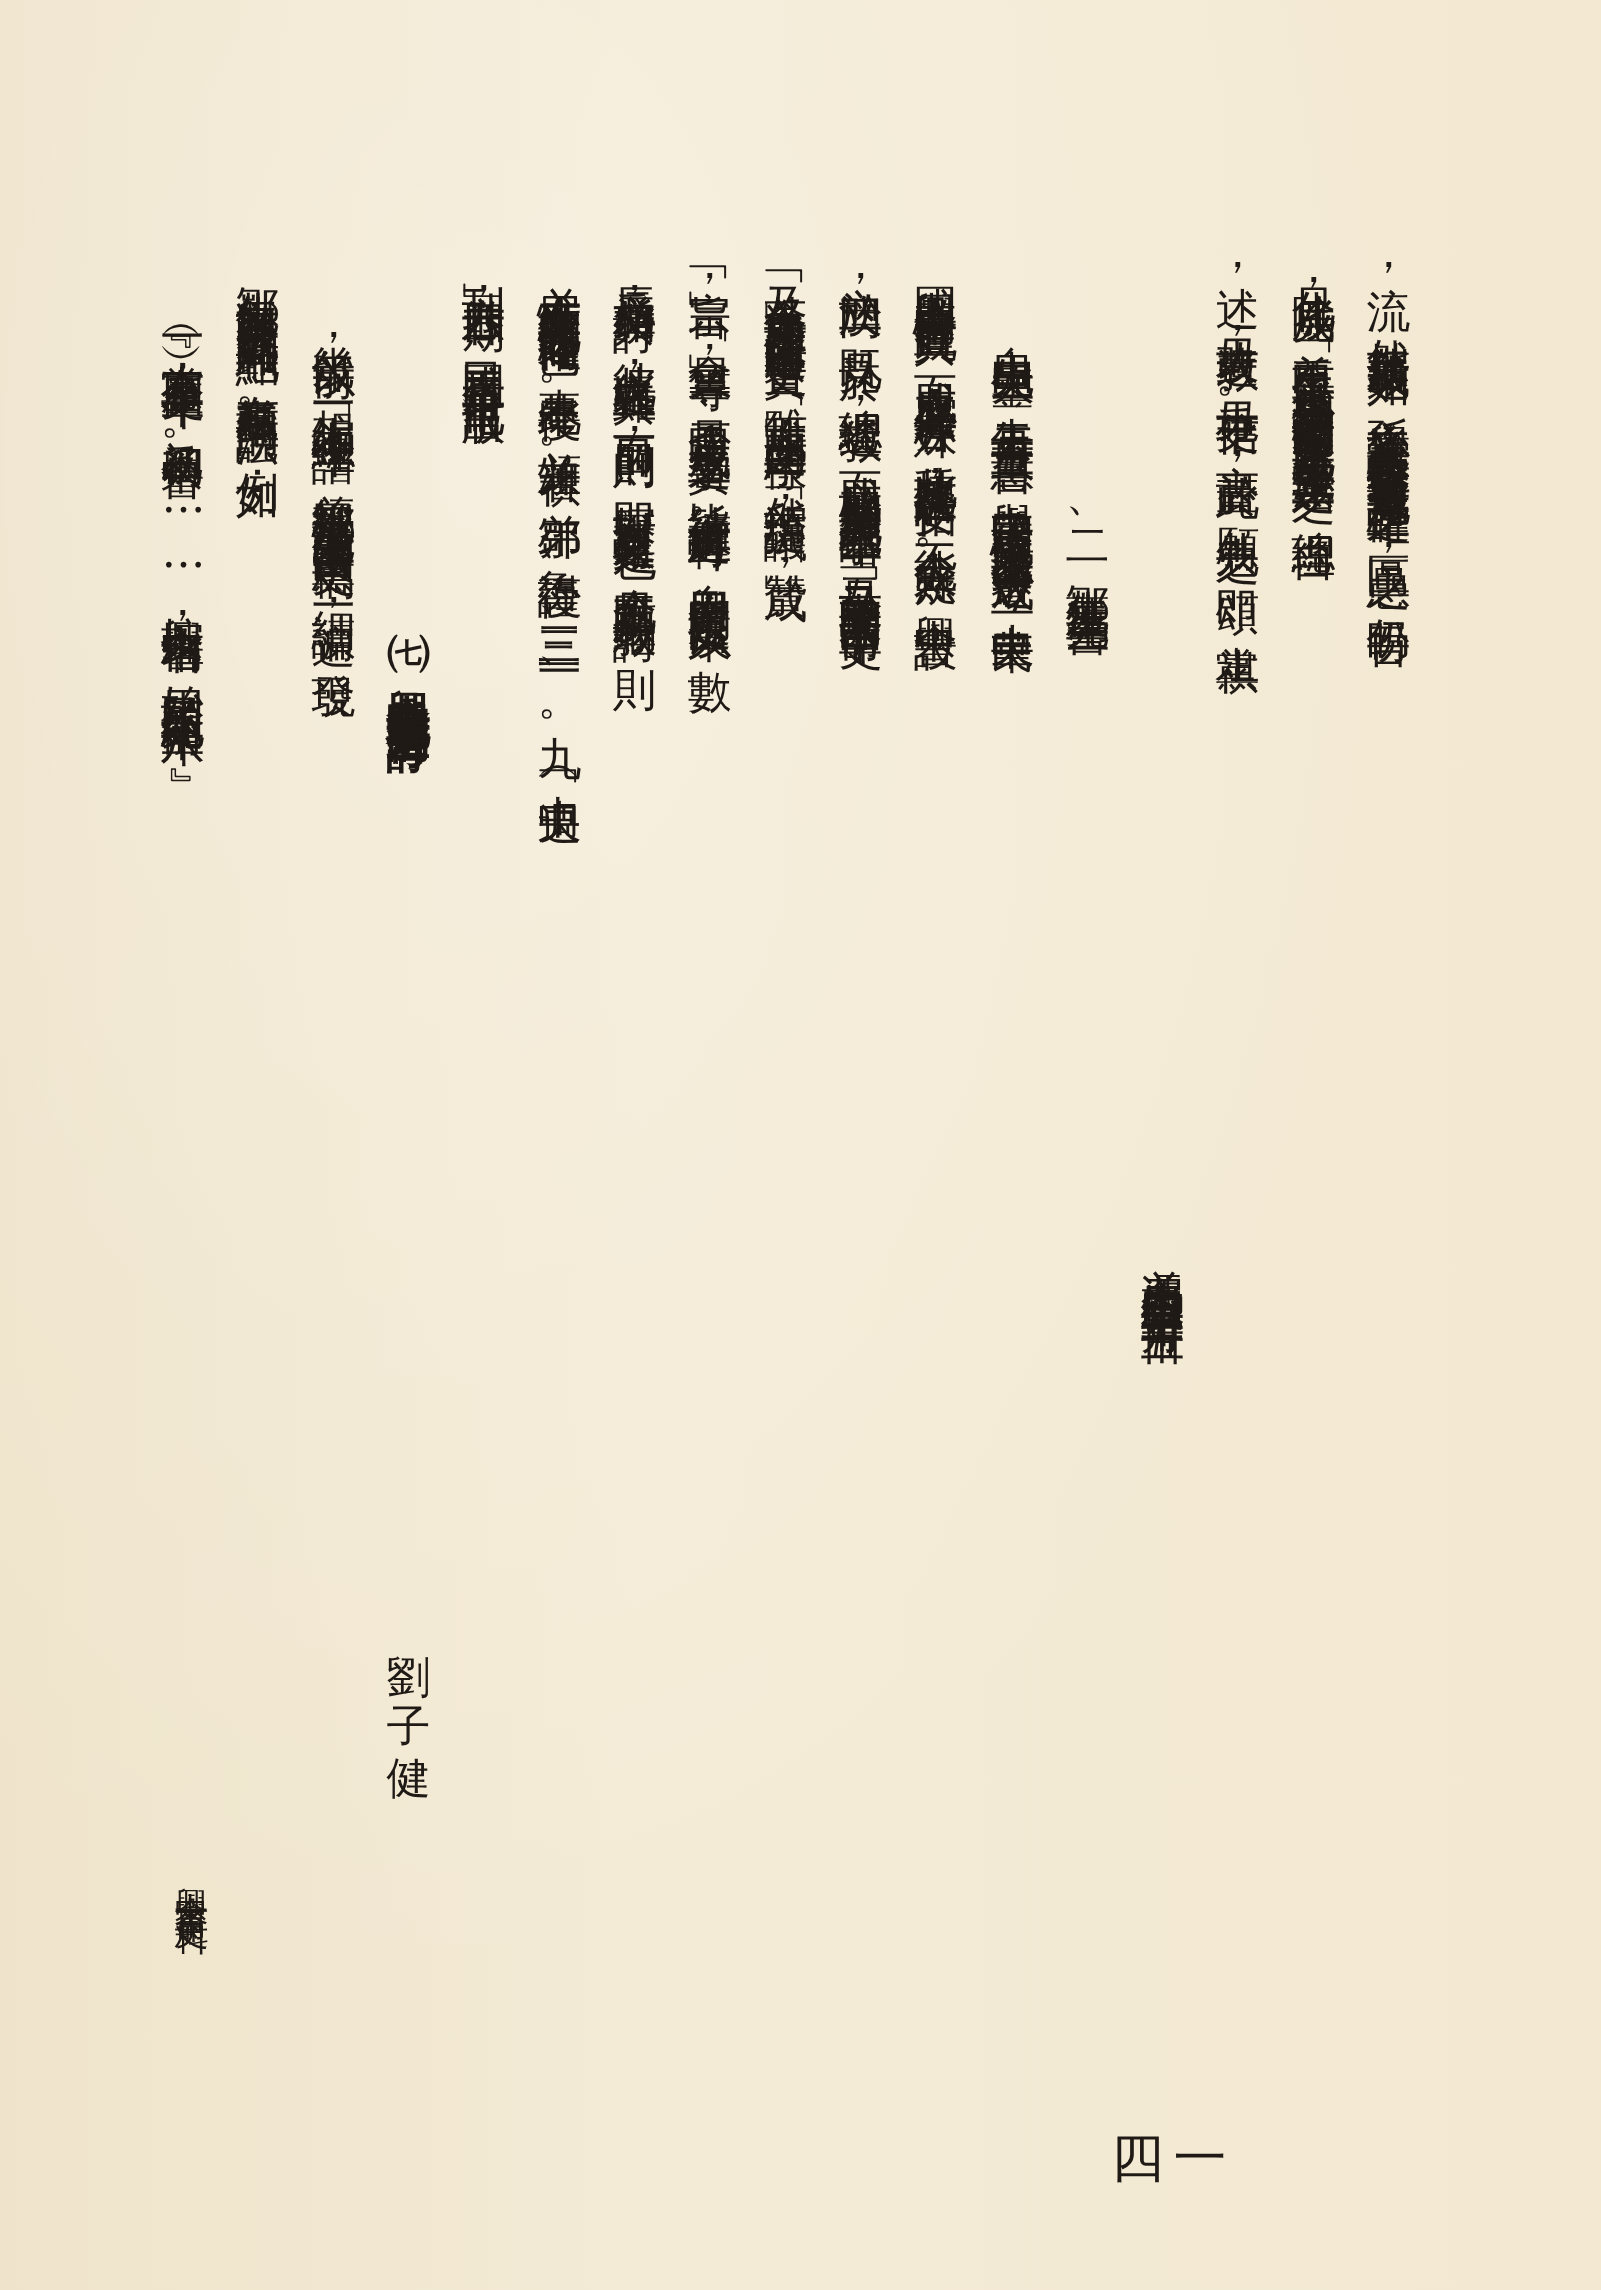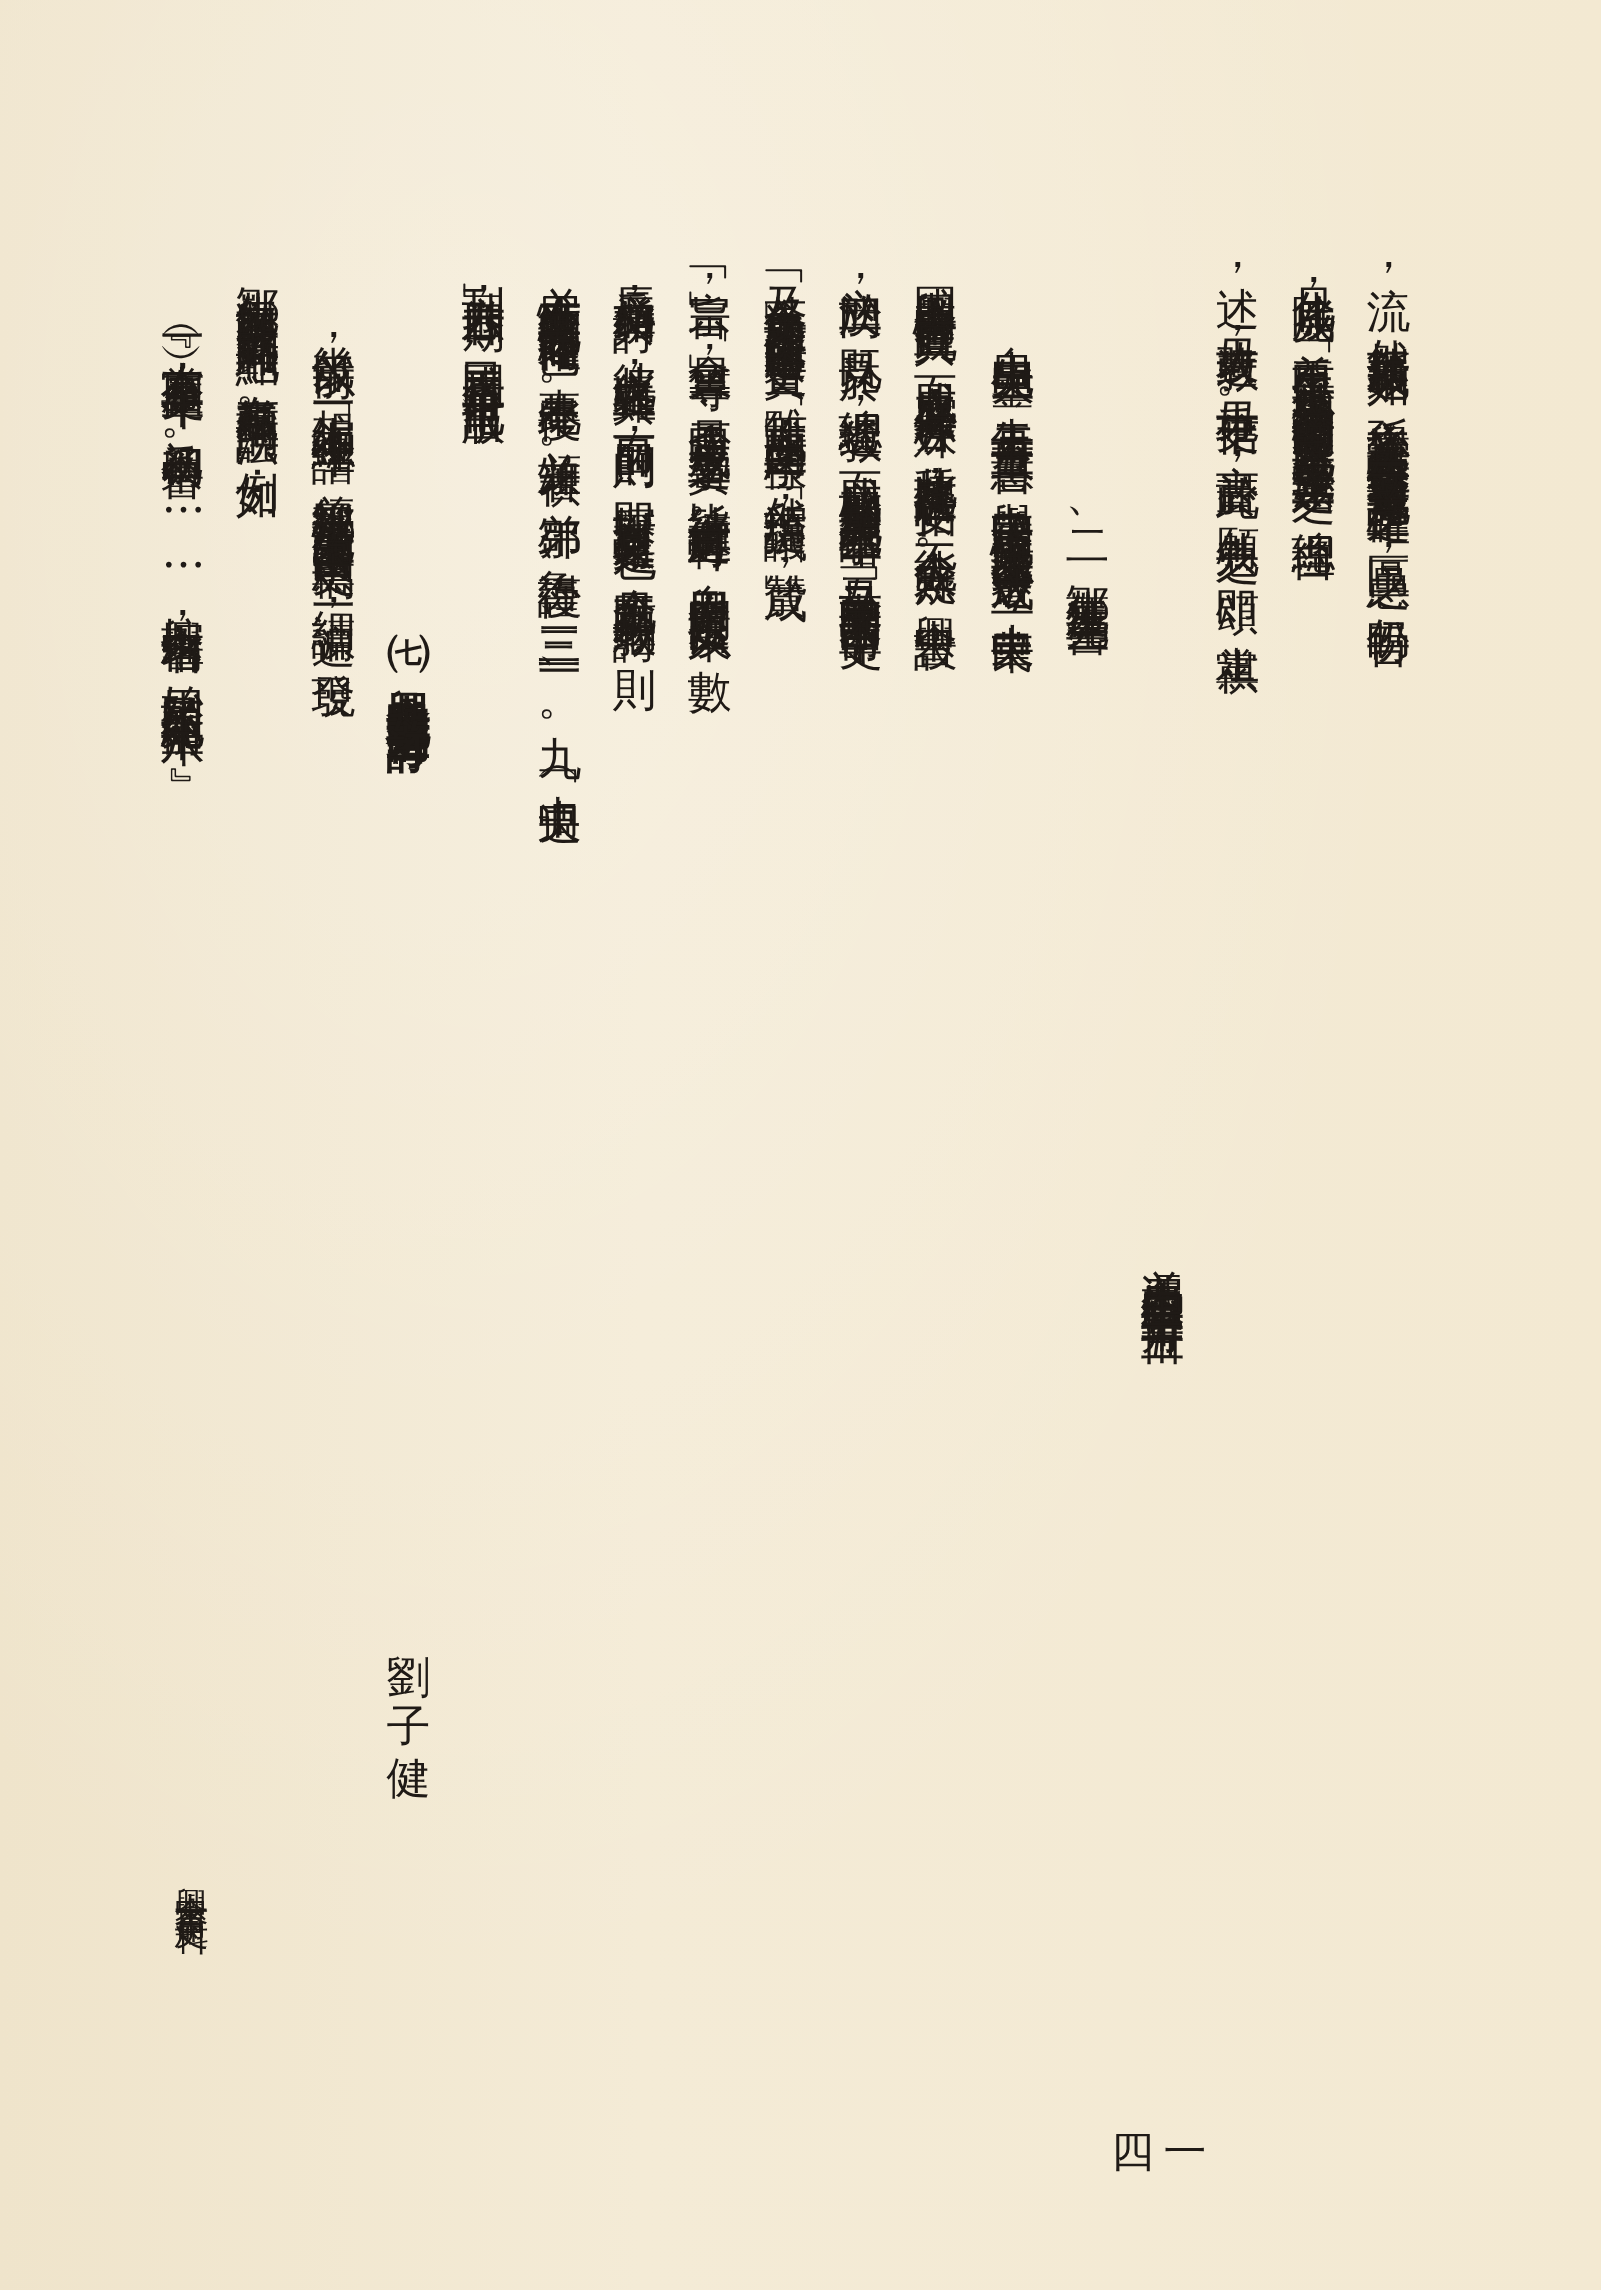--- a/index.html
+++ b/index.html
@@ -32,21 +32,21 @@
     position: absolute;
     left: 160px; top: 772px;
     writing-mode: vertical-rl;
     text-orientation: upright;
     font-size: 38px;
     letter-spacing: 5.6px;
   }
   .page-number {
     position: absolute;
     left: 1111px; top: 2123px;
-    font-size: 43px;
+    font-size: 53px;
     letter-spacing: 9.4px;
   }
 </style>
 </head>
 <body>
 
 <div class="page">
   <div class="col" style="left:1367px;">流，然拙著所載遠不如　孫文學說第八章首段特自修正倫敦被難記第一章之正確。區區之愚，仍盼吾</div>
   <div class="col" style="left:1292px;">兄化除成見，尊重「甲午以後赴檀島美洲糾合華僑創立興中會此爲以革命主義立黨之始」之　總理自</div>
   <div class="col" style="left:1216px;">述，毋改遺教，毋乖史信。言盡於此，願共勉之！即頌　黨祺！</div>

